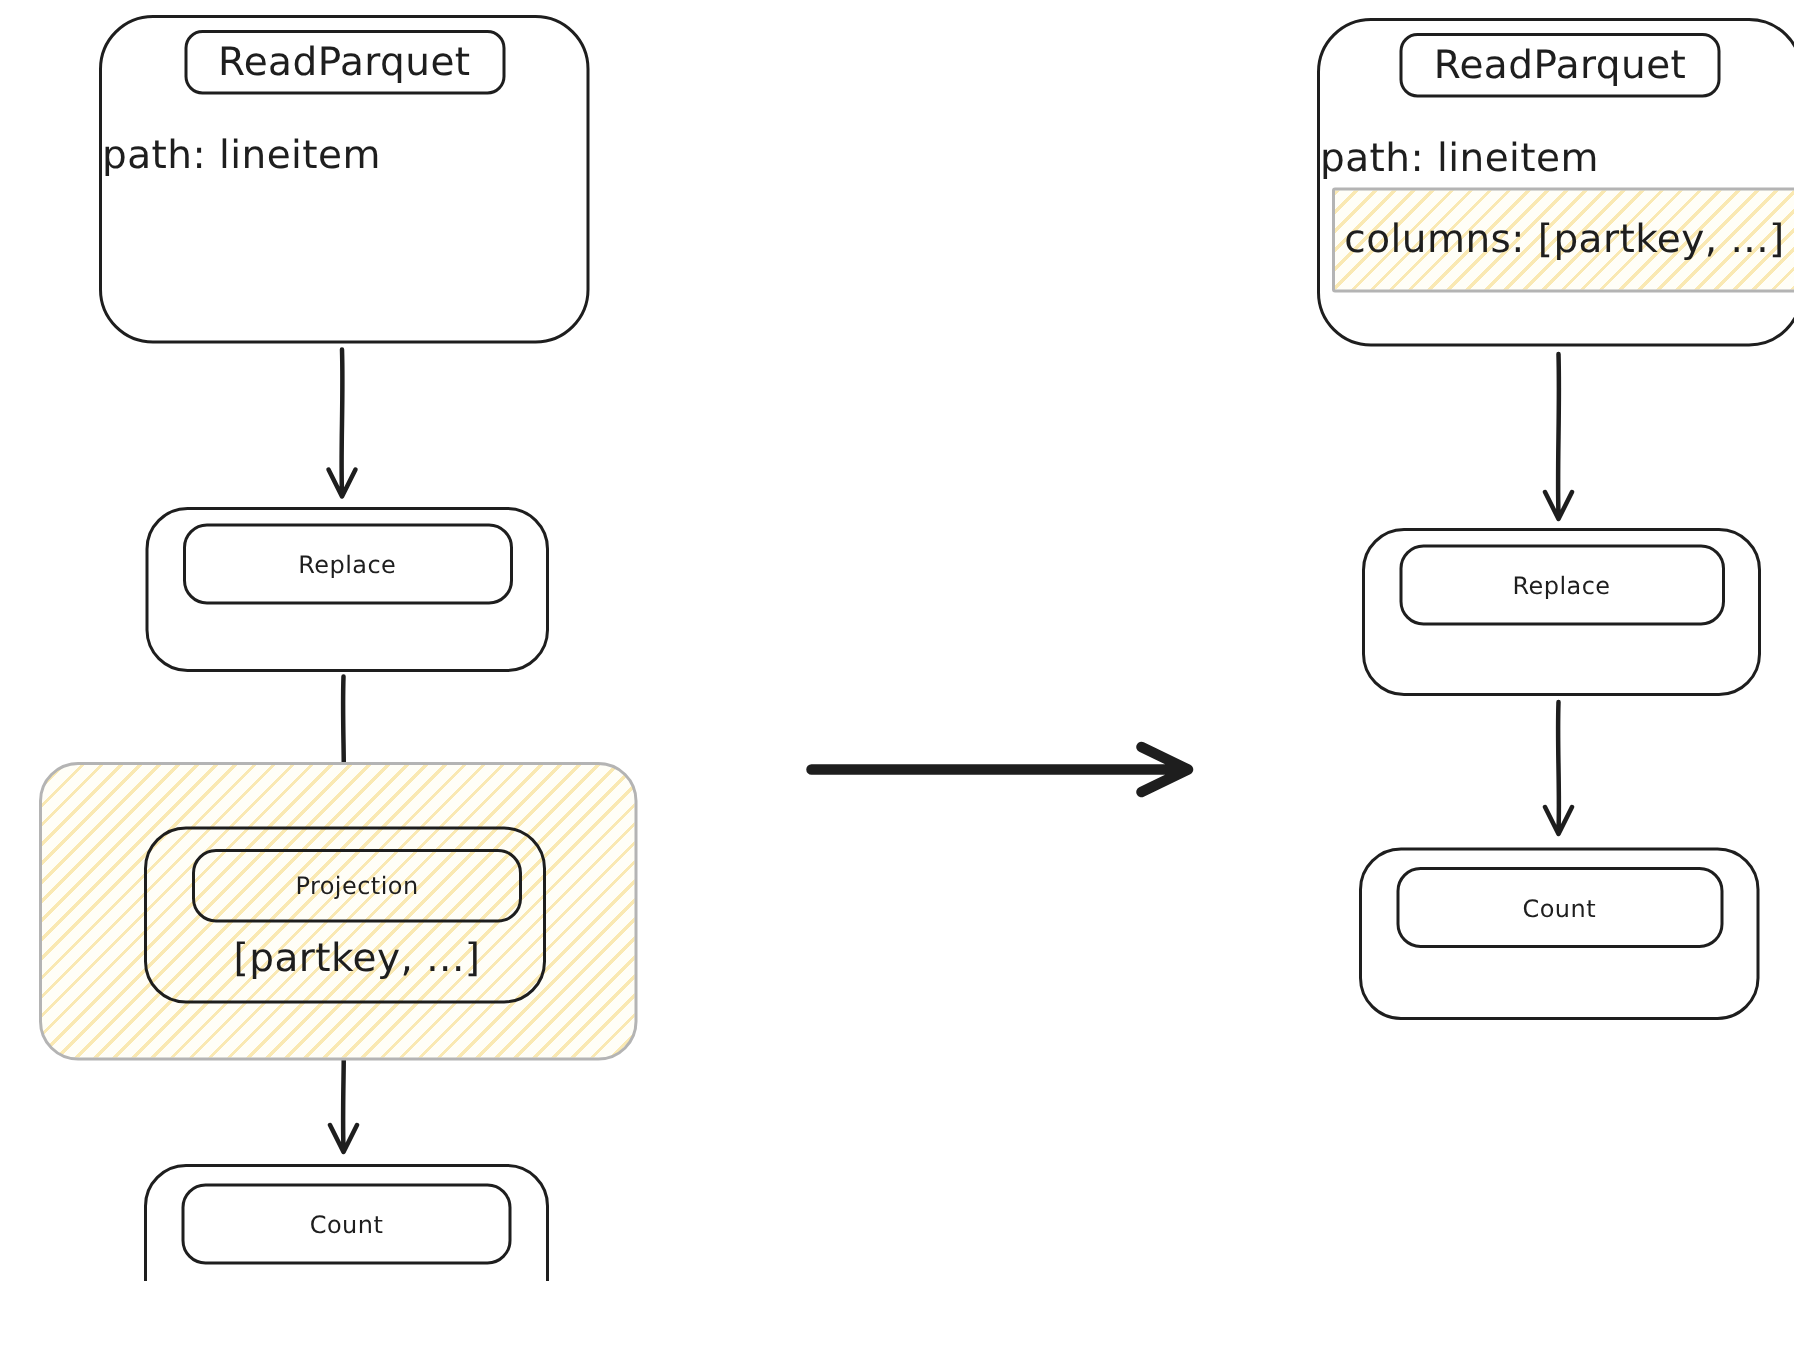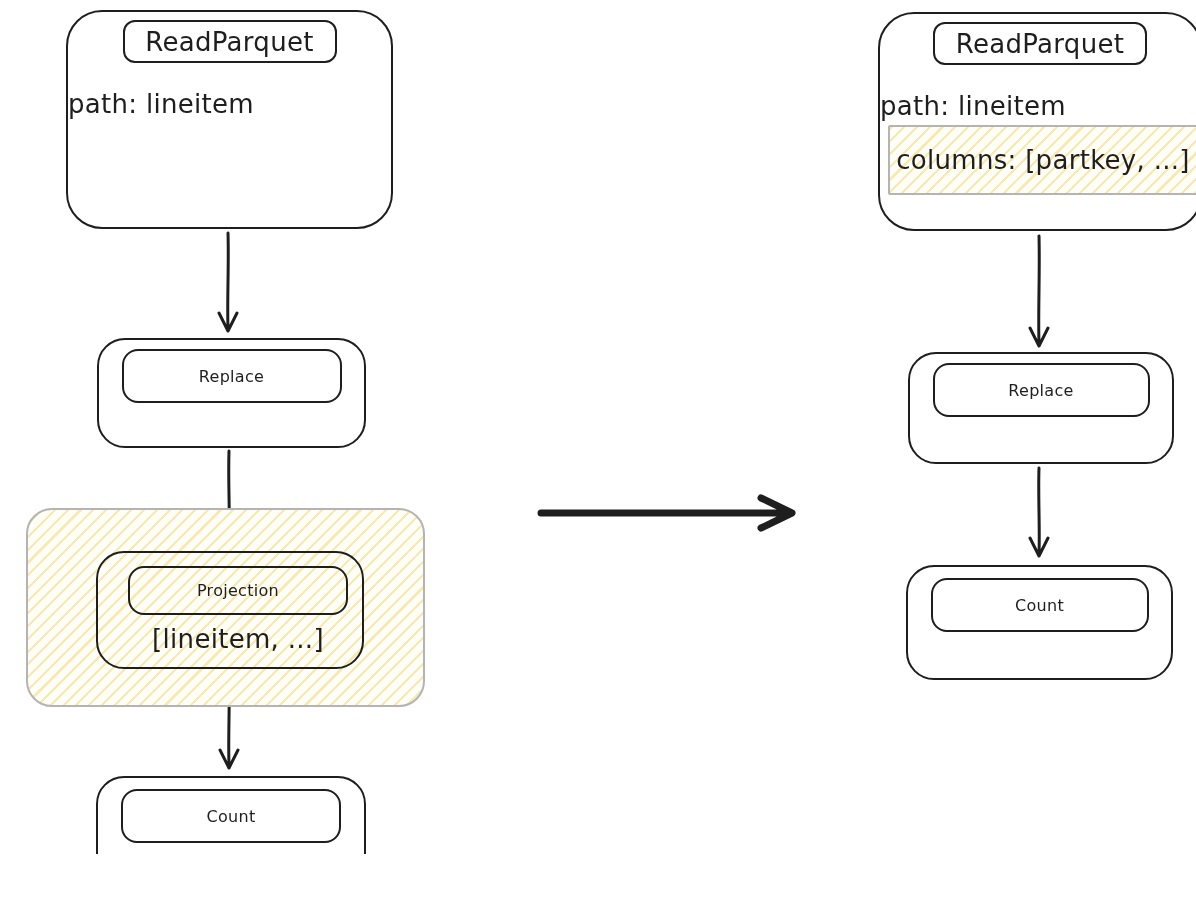--- a/index.html
+++ b/index.html
@@ -126,21 +126,21 @@
     </div>
 
     <div class="node mid-radius" style="left:81px; top:338px; width:269px; height:110px;">
       <div class="label-pill">Replace</div>
     </div>
 
     <div class="highlight-region hachure" style="left:10px; top:508px; width:399px; height:199px;"></div>
 
     <div class="node transparent mid-radius" style="left:80px; top:551px; width:268px; height:118px;padding-left:16px;">
       <div class="label-pill" style="height:49px; margin-top:13px;">Projection</div>
-      <div class="sub-text">[lineitem, ...]</div>
+      <div class="sub-text">[partkey, ...]</div>
     </div>
 
     <div class="node mid-radius" style="left:80px; top:776px; width:270px; height:115px;">
       <div class="label-pill" style="margin-top:11px;">Count</div>
     </div>
 
   </div>
 
   <div>
 

